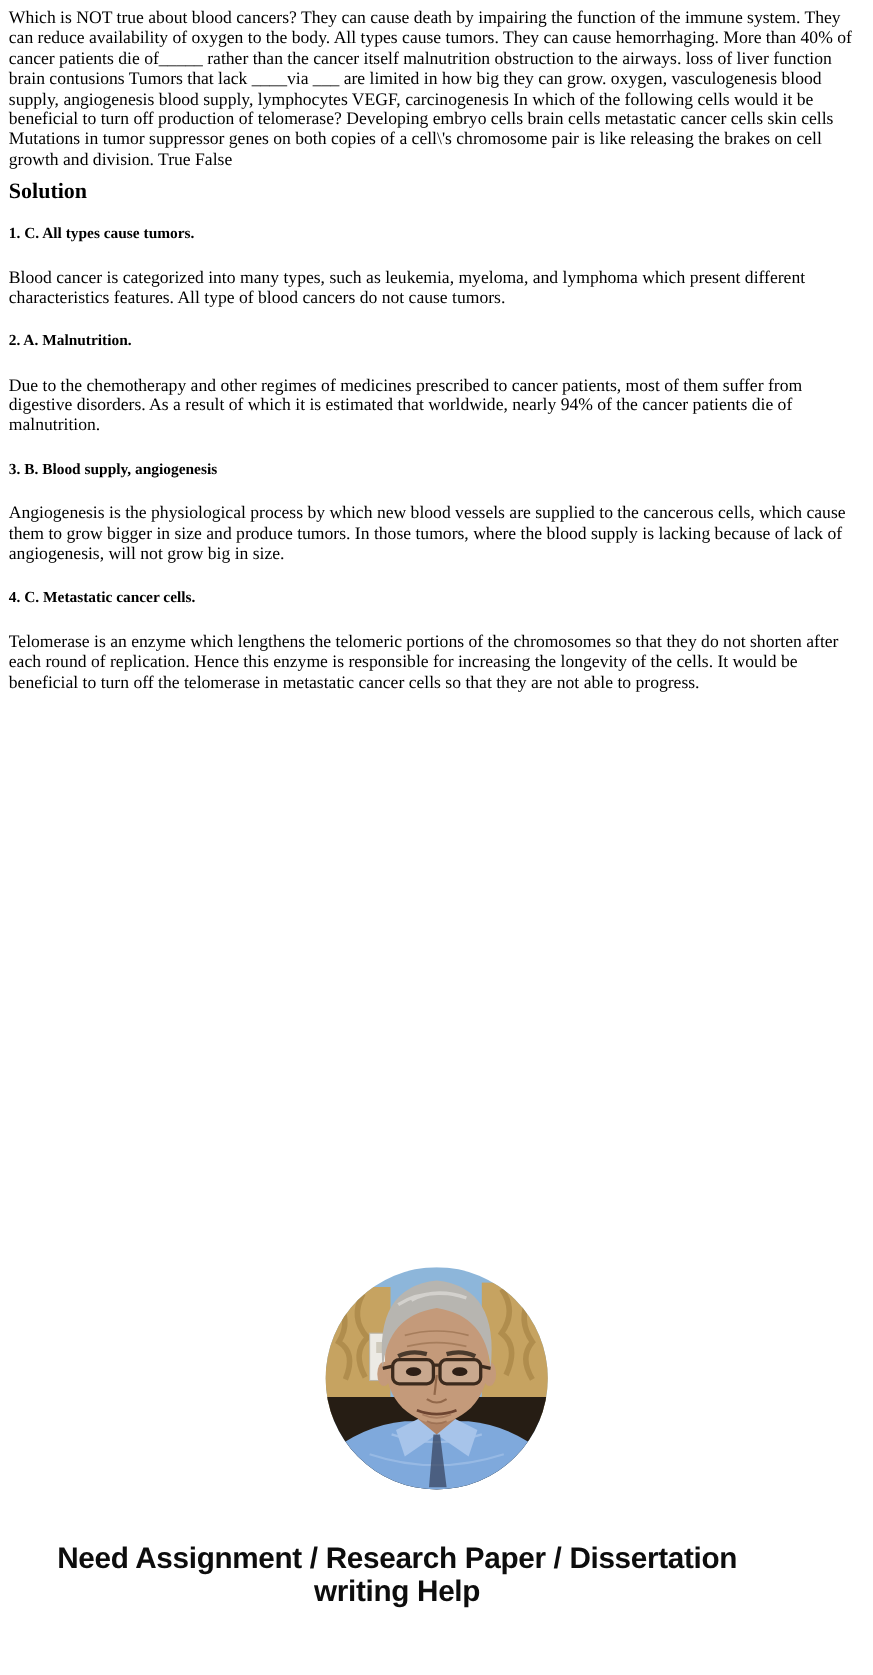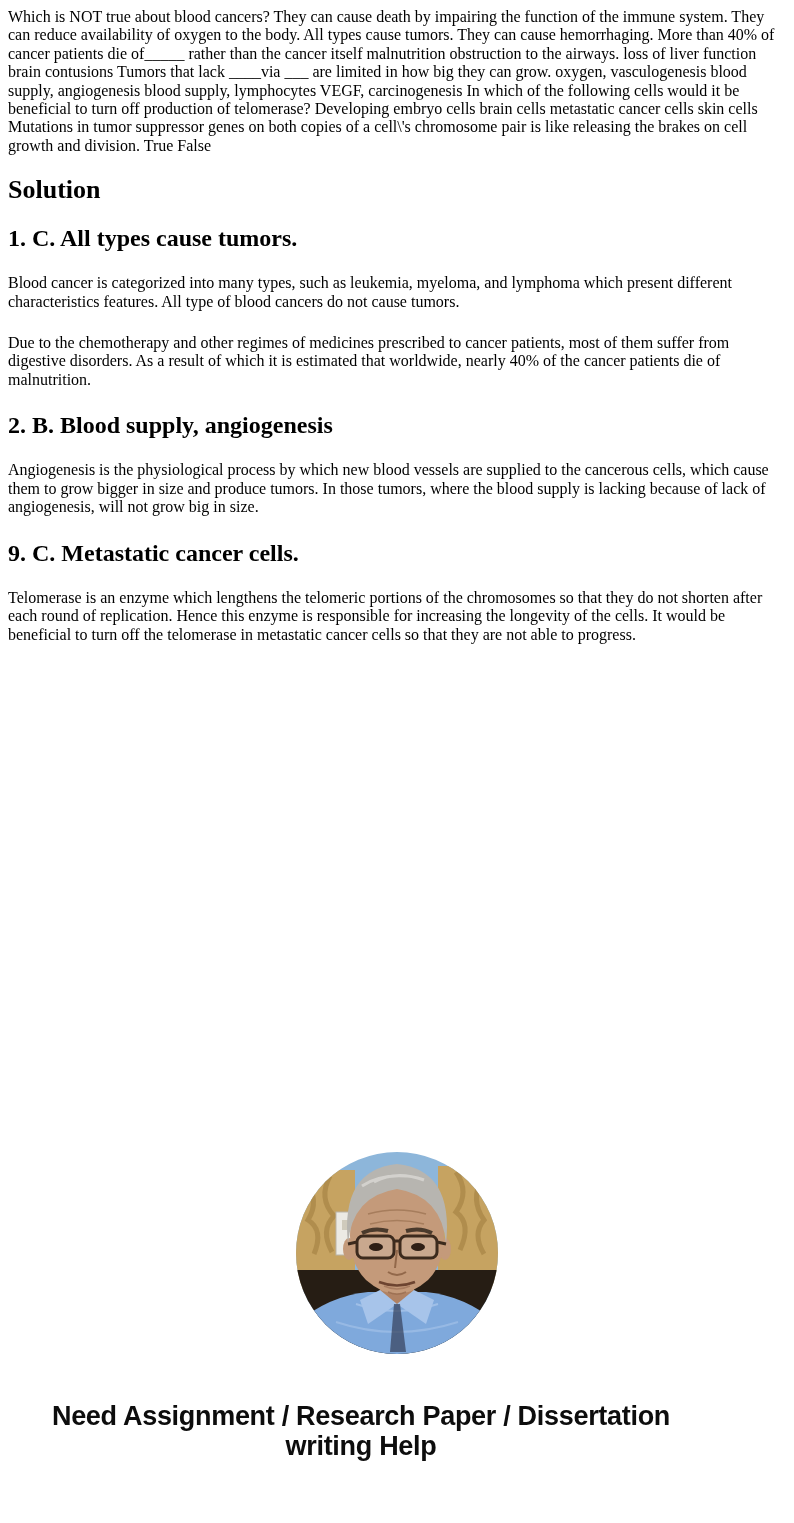--- a/index.html
+++ b/index.html
@@ -11,27 +11,27 @@
     padding: 8px;
     background: #ffffff;
     overflow: hidden;
     font-family: "Liberation Serif", serif;
     font-size: 16px;
     color: #000000;
     line-height: 1.15;
   }
   .question { margin: 0 0 0 0; }
   h2.solution-heading {
-    font-size: 26px;
+    font-size: 20px;
     font-weight: bold;
-    margin: 21px 0 20px 0;
+    margin: 8px 0 20px 0;
     line-height: 1.1;
   }
   h3.answer-heading {
-    font-size: 24px;
+    font-size: 14px;
     font-weight: bold;
     margin: 19px 0 18px 0;
     line-height: 1.1;
   }
   p.answer-body { margin: 23px 0; }
   .avatar-wrap {
     position: absolute;
     top: 1152px;
     left: 296px;
     width: 202px;
@@ -58,30 +58,31 @@
   <p class="question">Which is NOT true about blood cancers? They can cause death by impairing the function of the immune system. They can reduce availability of oxygen to the body. All types cause tumors. They can cause hemorrhaging. More than 40% of cancer patients die of_____ rather than the cancer itself malnutrition obstruction to the airways. loss of liver function brain contusions Tumors that lack ____via ___ are limited in how big they can grow. oxygen, vasculogenesis blood supply, angiogenesis blood supply, lymphocytes VEGF, carcinogenesis In which of the following cells would it be beneficial to turn off production of telomerase? Developing embryo cells brain cells metastatic cancer cells skin cells Mutations in tumor suppressor genes on both copies of a cell\'s chromosome pair is like releasing the brakes on cell growth and division. True False</p>
 
   <h2 class="solution-heading">Solution</h2>
 
   <section>
     <h3 class="answer-heading">1. C. All types cause tumors.</h3>
     <p class="answer-body">Blood cancer is categorized into many types, such as leukemia, myeloma, and lymphoma which present different characteristics features. All type of blood cancers do not cause tumors.</p>
   </section>
 
   <section>
-    <p class="answer-body">Due to the chemotherapy and other regimes of medicines prescribed to cancer patients, most of them suffer from digestive disorders. As a result of which it is estimated that worldwide, nearly 40% of the cancer patients die of malnutrition.</p>
+    <h3 class="answer-heading">2. A. Malnutrition.</h3>
+    <p class="answer-body">Due to the chemotherapy and other regimes of medicines prescribed to cancer patients, most of them suffer from digestive disorders. As a result of which it is estimated that worldwide, nearly 94% of the cancer patients die of malnutrition.</p>
   </section>
 
   <section>
-    <h3 class="answer-heading">2. B. Blood supply, angiogenesis</h3>
+    <h3 class="answer-heading">3. B. Blood supply, angiogenesis</h3>
     <p class="answer-body">Angiogenesis is the physiological process by which new blood vessels are supplied to the cancerous cells, which cause them to grow bigger in size and produce tumors. In those tumors, where the blood supply is lacking because of lack of angiogenesis, will not grow big in size.</p>
   </section>
 
   <section>
-    <h3 class="answer-heading">9. C. Metastatic cancer cells.</h3>
+    <h3 class="answer-heading">4. C. Metastatic cancer cells.</h3>
     <p class="answer-body">Telomerase is an enzyme which lengthens the telomeric portions of the chromosomes so that they do not shorten after each round of replication. Hence this enzyme is responsible for increasing the longevity of the cells. It would be beneficial to turn off the telomerase in metastatic cancer cells so that they are not able to progress.</p>
   </section>
 
   <section>
   </section>
 
   <div class="avatar-wrap">
     <svg width="202" height="202" viewBox="0 0 202 202">
       <defs>
         <clipPath id="avclip">

